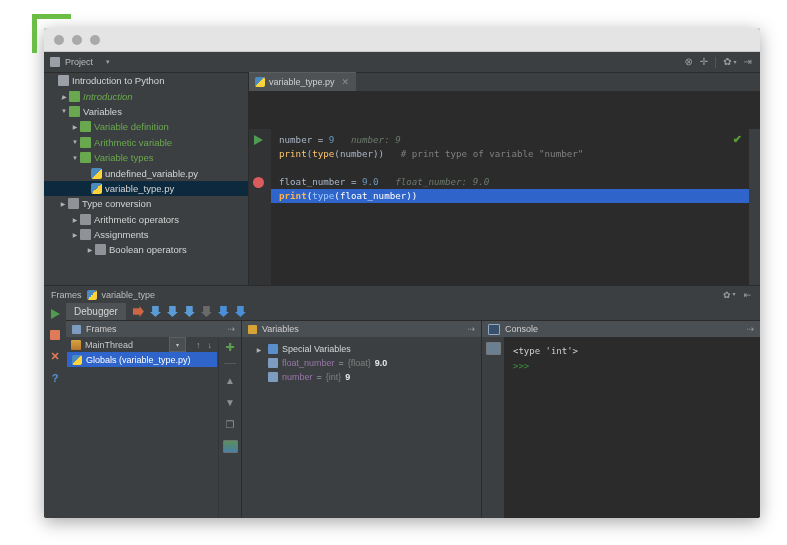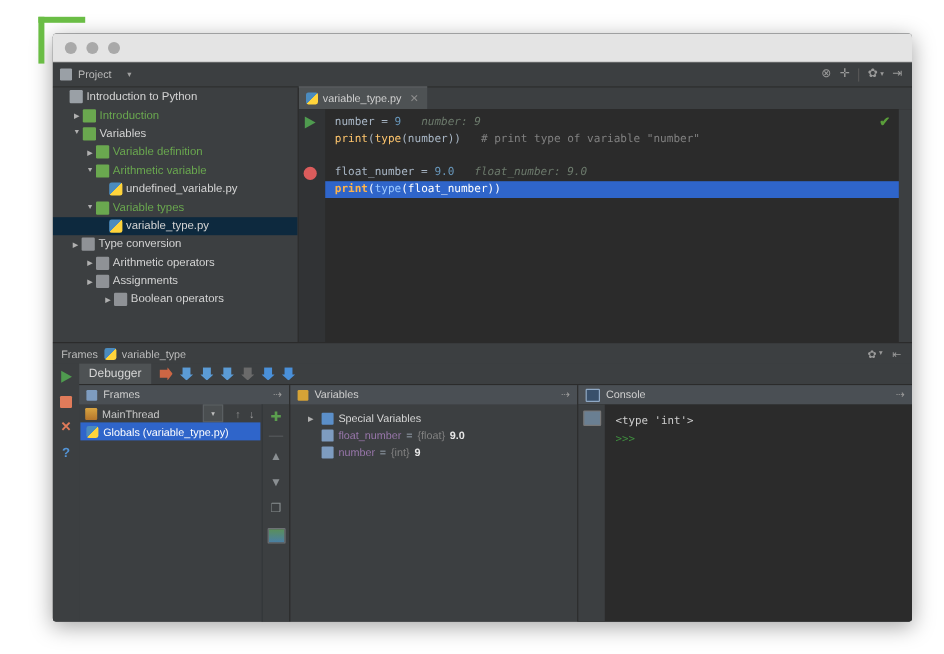--- a/index.html
+++ b/index.html
@@ -77,21 +77,21 @@
 
   
   .editorpane{flex:1;display:flex;flex-direction:column;background:#2b2b2b;min-width:0;}
   .tabstrip{height:18px;background:#3c3f41;display:flex;align-items:flex-end;}
   .etab{
     display:flex;align-items:center;gap:4px;height:18px;
     background:#4e5254;padding:0 7px 0 6px;
     font-size:9px;color:#d0d0d0;border-top:1px solid #5a5e60;
   }
   .etab .x{color:#8d8d8d;font-size:9px;margin-left:3px;}
-  .editor{flex:1;display:flex;background:#2b2b2b;position:relative;}
+  .editor{flex:1;display:flex;background:#2b2b2b;position:relative;margin-top:38px;}
   .gutter{
     width:22px;background:#313335;flex:0 0 22px;position:relative;
   }
   .g-run{position:absolute;left:5px;top:6px;width:0;height:0;
     border-left:9px solid #4f9b4f;border-top:5px solid transparent;border-bottom:5px solid transparent;}
   .g-bp{position:absolute;left:4px;top:48px;width:11px;height:11px;border-radius:50%;background:#db5c5c;}
   .code{
     flex:1;position:relative;
     font-family:"DejaVu Sans Mono", monospace;
     font-size:9.2px;line-height:14px;color:#a9b7c6;
@@ -227,49 +227,49 @@
     </div>
 
     <div class="mainrow">
 
       <div class="tree" id="tree">
           <div class="trow" style="padding-left: 4px;">
             <span class="arrow blank">▶</span>
             <span class="ti ic-proj"></span>
             <span class="lbl-white">Introduction to Python</span>
           </div>
-          <div class="trow" style="padding-left: 15px;">
+          <div class="trow" style="padding-left: 15px; font-style: italic;">
             <span class="arrow">▶</span>
             <span class="ti ic-pkg"></span>
             <span class="lbl-green">Introduction</span>
           </div>
           <div class="trow" style="padding-left: 15px;">
             <span class="arrow">▼</span>
             <span class="ti ic-pkg"></span>
             <span class="lbl-white">Variables</span>
           </div>
           <div class="trow" style="padding-left: 26px;">
             <span class="arrow">▶</span>
             <span class="ti ic-pkg"></span>
             <span class="lbl-green">Variable definition</span>
           </div>
           <div class="trow" style="padding-left: 26px;">
             <span class="arrow">▼</span>
             <span class="ti ic-pkg"></span>
             <span class="lbl-green">Arithmetic variable</span>
           </div>
+          <div class="trow" style="padding-left: 26px;">
+            <span class="arrow">▼</span>
+            <span class="ti ic-pkg"></span>
+            <span class="lbl-green">Variable types</span>
+          </div>
           <div class="trow" style="padding-left: 37px;">
             <span class="arrow blank">▶</span>
             <span class="ti ic-py"></span>
             <span class="lbl-white">undefined_variable.py</span>
-          </div>
-          <div class="trow" style="padding-left: 26px;">
-            <span class="arrow">▼</span>
-            <span class="ti ic-pkg"></span>
-            <span class="lbl-green">Variable types</span>
           </div>
           <div class="trow sel" style="padding-left: 37px;">
             <span class="arrow blank">▶</span>
             <span class="ti ic-py"></span>
             <span class="lbl-white">variable_type.py</span>
           </div>
           <div class="trow" style="padding-left: 14px;">
             <span class="arrow">▶</span>
             <span class="ti ic-dir"></span>
             <span class="lbl-white">Type conversion</span>

